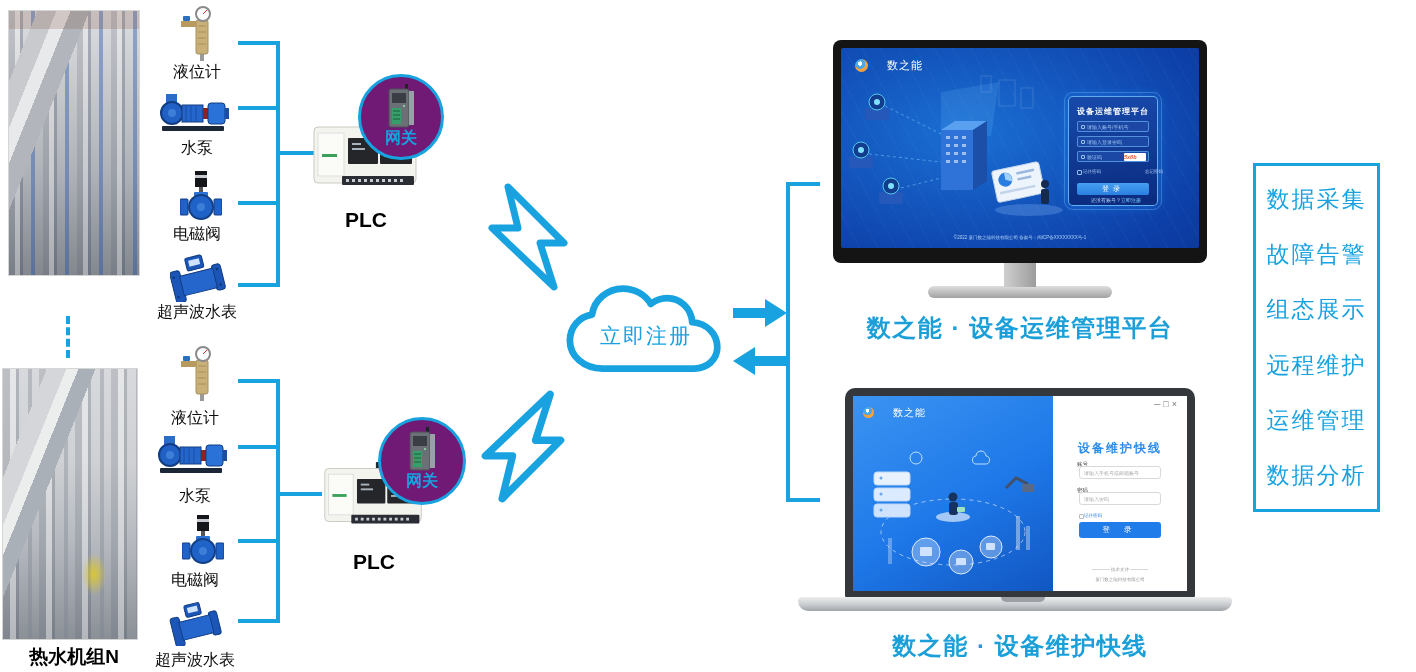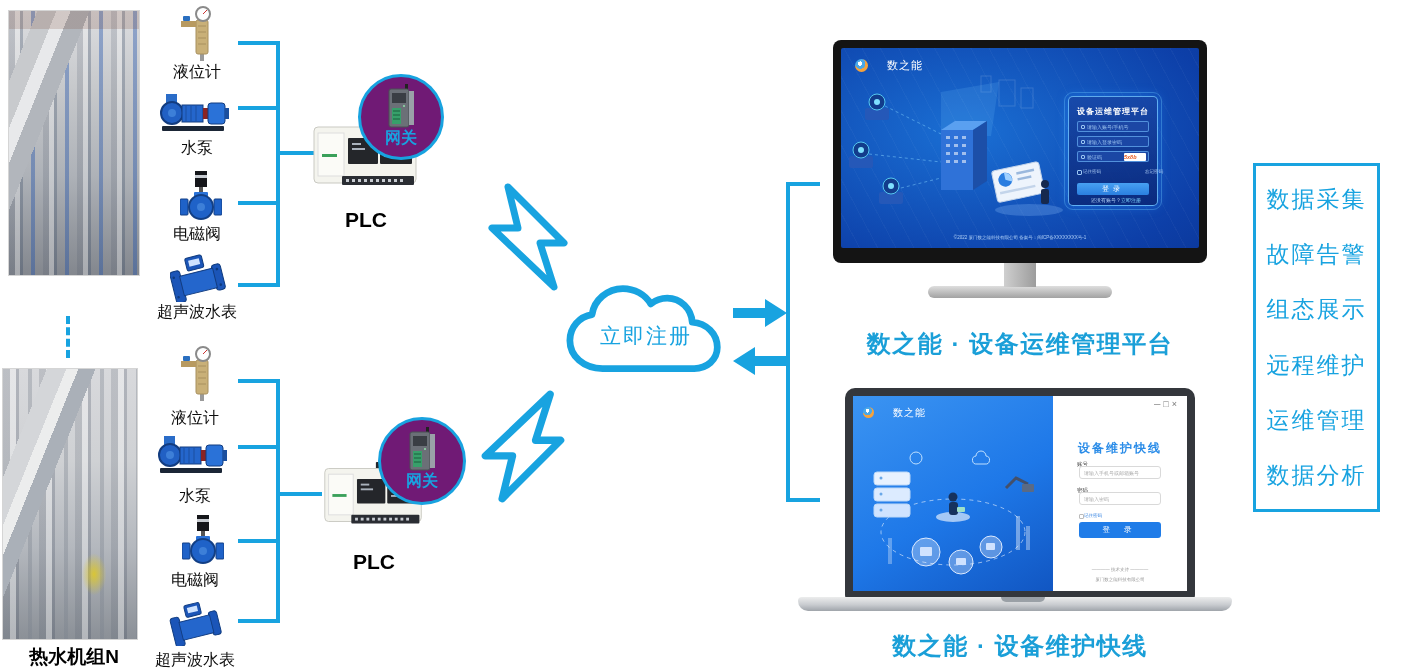--- a/index.html
+++ b/index.html
@@ -413,21 +413,21 @@
               <span class="sm s45">记住密码</span>
             </span>
           <span class="sm s45" style="transform-origin:100% 50%">忘记密码</span>
         </div>
         <div class="lc-btn">登录</div>
         <div class="lc-reg smc s5"><span>还没有账号？</span><span class="lnk">立即注册</span></div>
       </div>
       <div class="mon-copy smc s45">©2022 厦门数之能科技有限公司 备案号：闽ICP备XXXXXXXX号-1</div>
     </div>
   </div>
-  <div class="caption" style="left:850px;top:328px;width:340px">数之能 · 设备运维管理平台</div>
+  <div class="caption" style="left:850px;top:312px;width:340px">数之能 · 设备运维管理平台</div>
 
   <div class="laptop-lid">
     <div class="laptop-screen">
       <div class="lp-left">
         <div class="abs" style="left:10px;top:7px">
           <span class="logo-dot" style="width:11px;height:11px"></span><span class="logo-text" style="font-size:10px">数之能</span>
         </div>
         <svg class="abs" style="left:5px;top:24px" width="190" height="165" viewBox="0 0 190 165">
           <ellipse cx="95" cy="112" rx="72" ry="33" fill="none" stroke="rgba(255,255,255,.55)" stroke-dasharray="4 4"></ellipse>
           <g>

